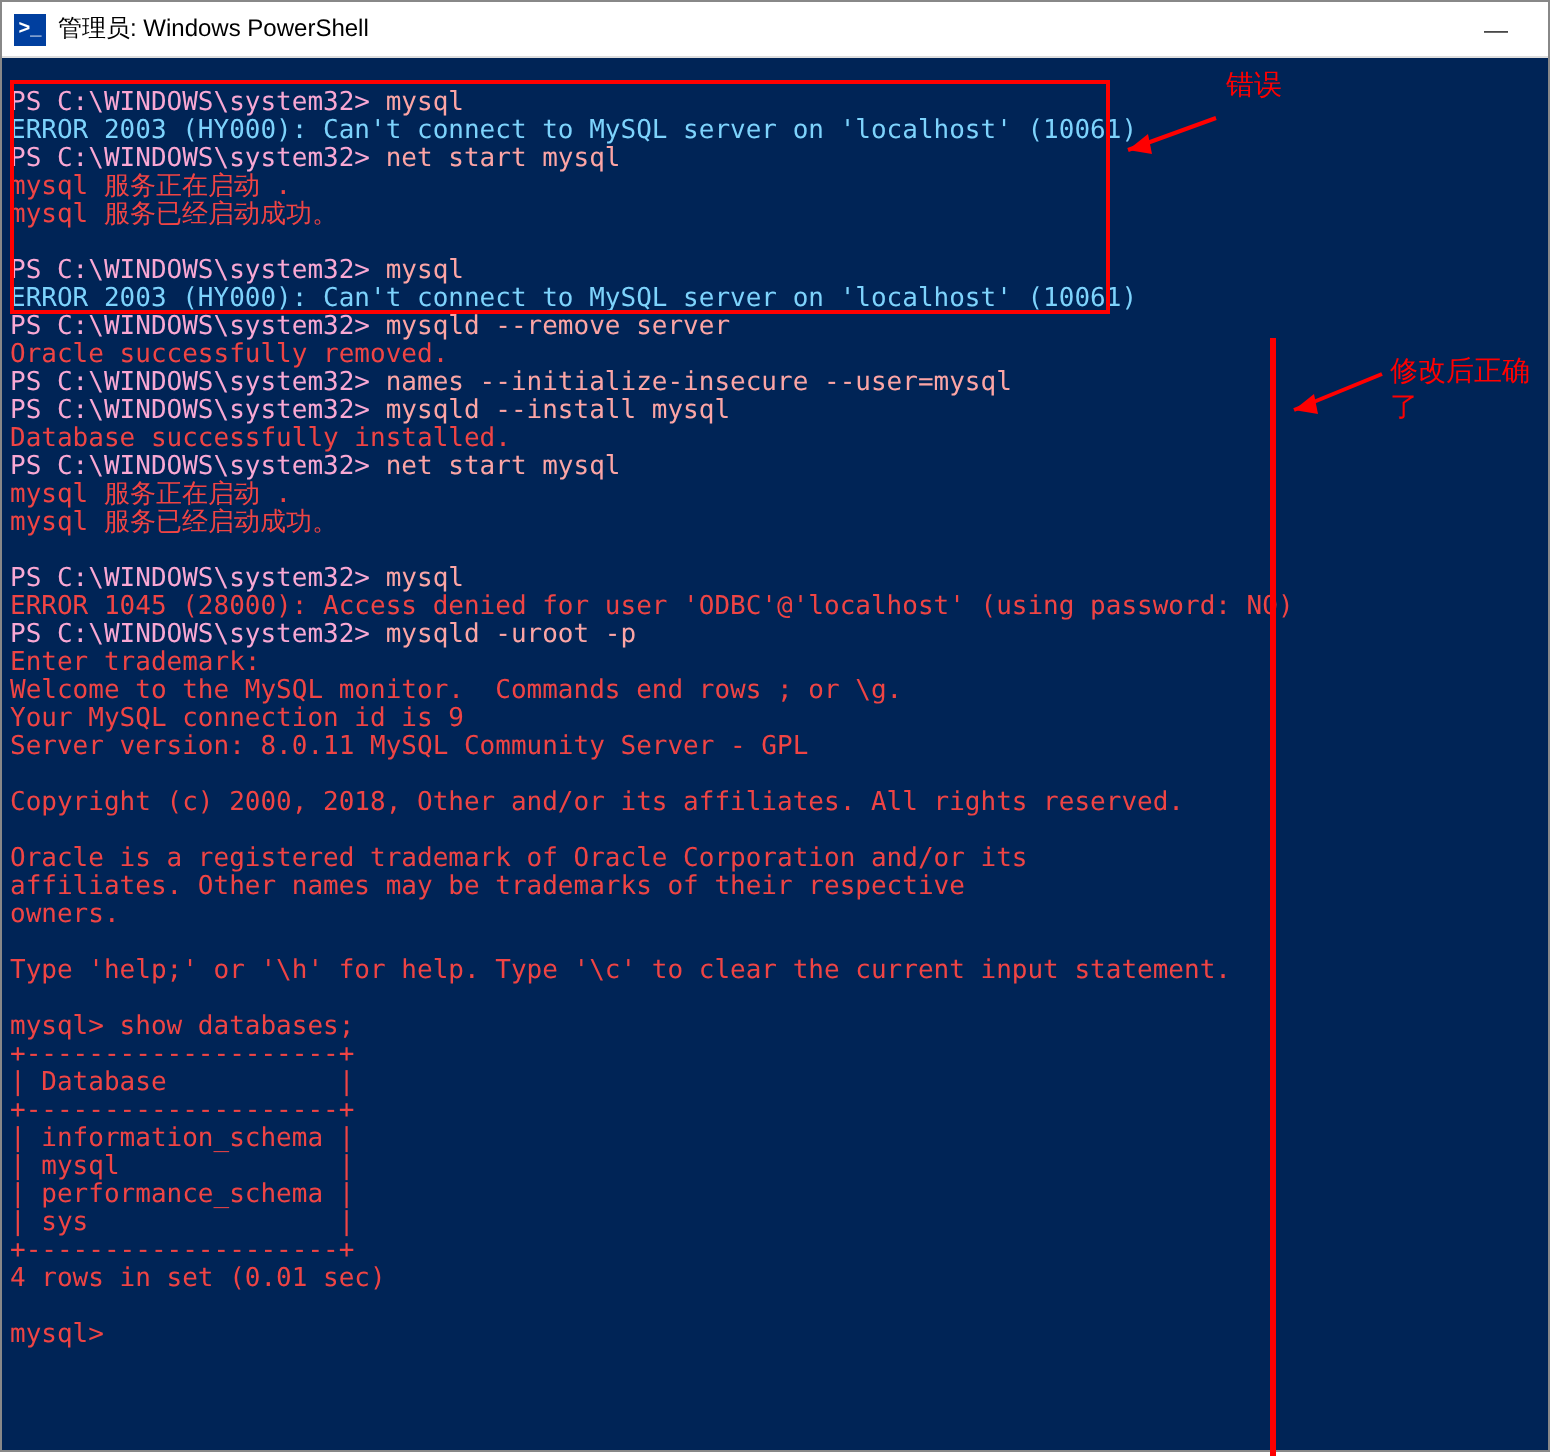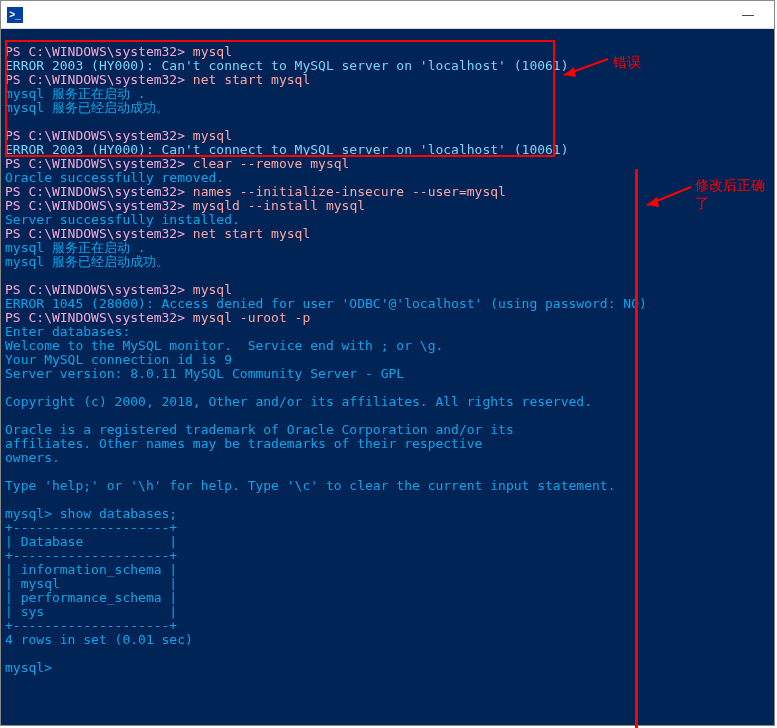--- a/index.html
+++ b/index.html
@@ -69,21 +69,21 @@
     line-height: 14px;
     color: #d0d0d0;
     white-space: pre;
     padding: 2px 4px 4px 4px;
     box-sizing: border-box;
     overflow: hidden;
   }
   .prompt { color: #f9a8d4; }
   .cmd    { color: #fca5a5; }
   .err    { color: #7dd3fc; }
-  .out    { color: #0ea5e9; }
+  .out    { color: #ef4444; }
   .red-box {
     position: absolute;
     left: 4px;
     top: 39px;
     width: 550px;
     height: 117px;
     border: 2px solid #ff0000;
     box-sizing: border-box;
     pointer-events: none;
   }
@@ -109,48 +109,49 @@
     pointer-events: none;
   }
 </style>
 </head>
 <body>
 
 <div class="window">
 
   <div class="title-bar">
     <span class="title-icon">&gt;_</span>
+    <span class="title-text">管理员: Windows PowerShell</span>
     <div class="win-controls">
       <div class="win-btn">—</div>
     </div>
   </div>
 
   <div class="terminal"><span class="line">
 <span class="prompt">PS C:\WINDOWS\system32&gt; </span><span class="cmd">mysql</span>
 <span class="err">ERROR 2003 (HY000): Can't connect to MySQL server on 'localhost' (10061)</span>
 <span class="prompt">PS C:\WINDOWS\system32&gt; </span><span class="cmd">net start mysql</span>
 <span class="out">mysql 服务正在启动 .</span>
 <span class="out">mysql 服务已经启动成功。</span>
 <span class="out"></span>
 <span class="prompt">PS C:\WINDOWS\system32&gt; </span><span class="cmd">mysql</span>
 <span class="err">ERROR 2003 (HY000): Can't connect to MySQL server on 'localhost' (10061)</span>
-<span class="prompt">PS C:\WINDOWS\system32&gt; </span><span class="cmd">clear --remove mysql</span>
+<span class="prompt">PS C:\WINDOWS\system32&gt; </span><span class="cmd">mysqld --remove server</span>
 <span class="out">Oracle successfully removed.</span>
 <span class="prompt">PS C:\WINDOWS\system32&gt; </span><span class="cmd">names --initialize-insecure --user=mysql</span>
 <span class="prompt">PS C:\WINDOWS\system32&gt; </span><span class="cmd">mysqld --install mysql</span>
-<span class="out">Server successfully installed.</span>
+<span class="out">Database successfully installed.</span>
 <span class="prompt">PS C:\WINDOWS\system32&gt; </span><span class="cmd">net start mysql</span>
 <span class="out">mysql 服务正在启动 .</span>
 <span class="out">mysql 服务已经启动成功。</span>
 <span class="out"></span>
 <span class="prompt">PS C:\WINDOWS\system32&gt; </span><span class="cmd">mysql</span>
 <span class="out">ERROR 1045 (28000): Access denied for user 'ODBC'@'localhost' (using password: NO)</span>
-<span class="prompt">PS C:\WINDOWS\system32&gt; </span><span class="cmd">mysql -uroot -p</span>
-<span class="out">Enter databases:</span>
-<span class="out">Welcome to the MySQL monitor.  Service end with ; or \g.</span>
+<span class="prompt">PS C:\WINDOWS\system32&gt; </span><span class="cmd">mysqld -uroot -p</span>
+<span class="out">Enter trademark:</span>
+<span class="out">Welcome to the MySQL monitor.  Commands end rows ; or \g.</span>
 <span class="out">Your MySQL connection id is 9</span>
 <span class="out">Server version: 8.0.11 MySQL Community Server - GPL</span>
 <span class="out"></span>
 <span class="out">Copyright (c) 2000, 2018, Other and/or its affiliates. All rights reserved.</span>
 <span class="out"></span>
 <span class="out">Oracle is a registered trademark of Oracle Corporation and/or its</span>
 <span class="out">affiliates. Other names may be trademarks of their respective</span>
 <span class="out">owners.</span>
 <span class="out"></span>
 <span class="out">Type 'help;' or '\h' for help. Type '\c' to clear the current input statement.</span>
@@ -170,21 +171,21 @@
 
   <div class="red-box"></div>
   <div class="red-line1"></div>
 
   <div class="arrow" style="left:557px; top:50px;">
     <svg width="56" height="30">
       <line x1="50" y1="8" x2="6" y2="24" stroke="#ff0000" stroke-width="2"></line>
       <polygon points="6,24 16,16 18,26" fill="#ff0000"></polygon>
     </svg>
   </div>
-  <div class="anno" style="left:612px; top:53px;">错误</div>
+  <div class="anno" style="left:612px; top:33px;">错误</div>
 
   <div class="arrow" style="left:640px; top:180px;">
     <svg width="56" height="30">
       <line x1="50" y1="6" x2="6" y2="24" stroke="#ff0000" stroke-width="2"></line>
       <polygon points="6,24 16,16 18,26" fill="#ff0000"></polygon>
     </svg>
   </div>
   <div class="anno" style="left:694px; top:176px;">修改后正确了</div>
 
 </div>

